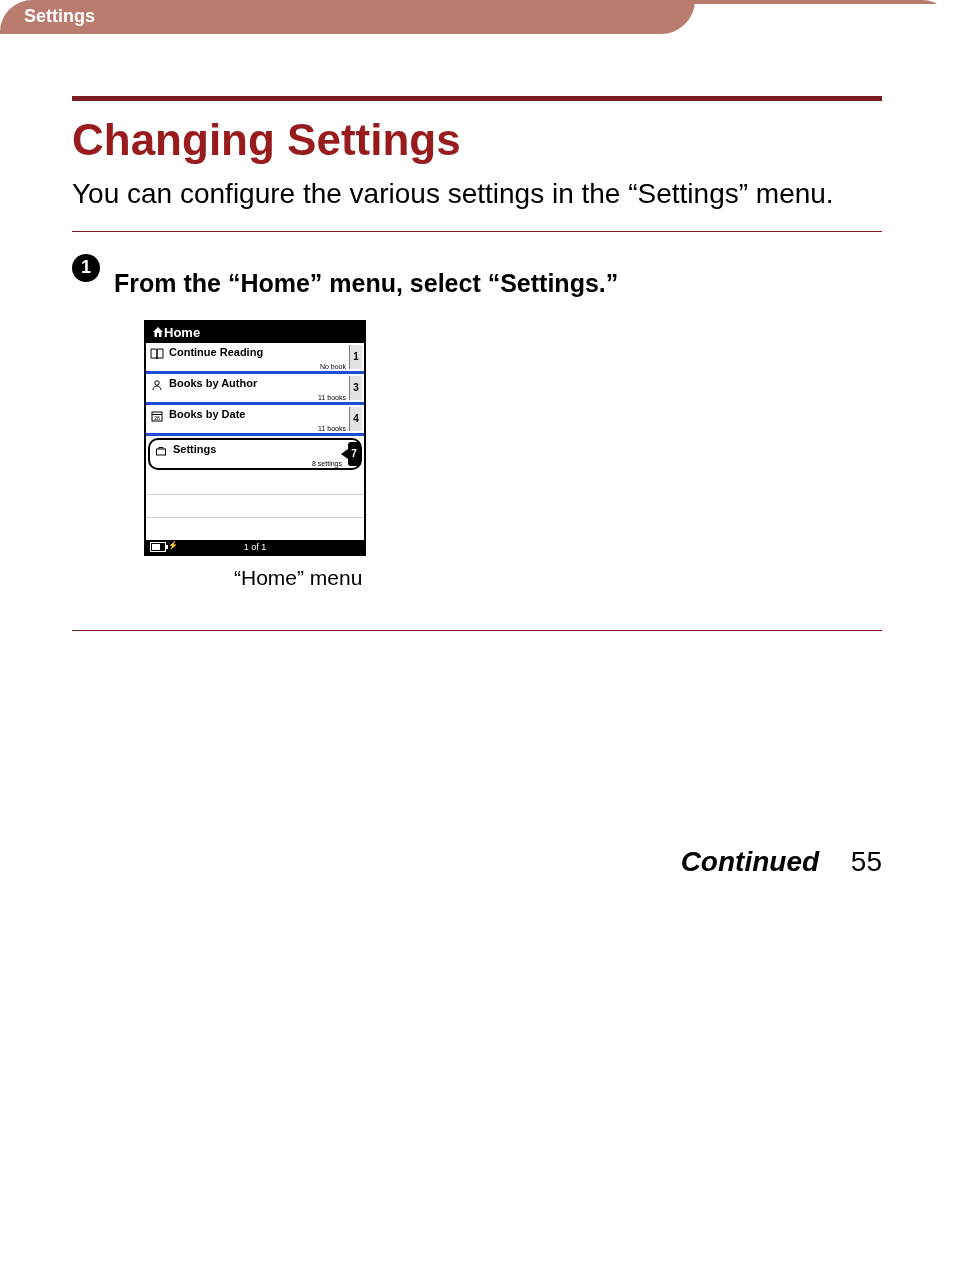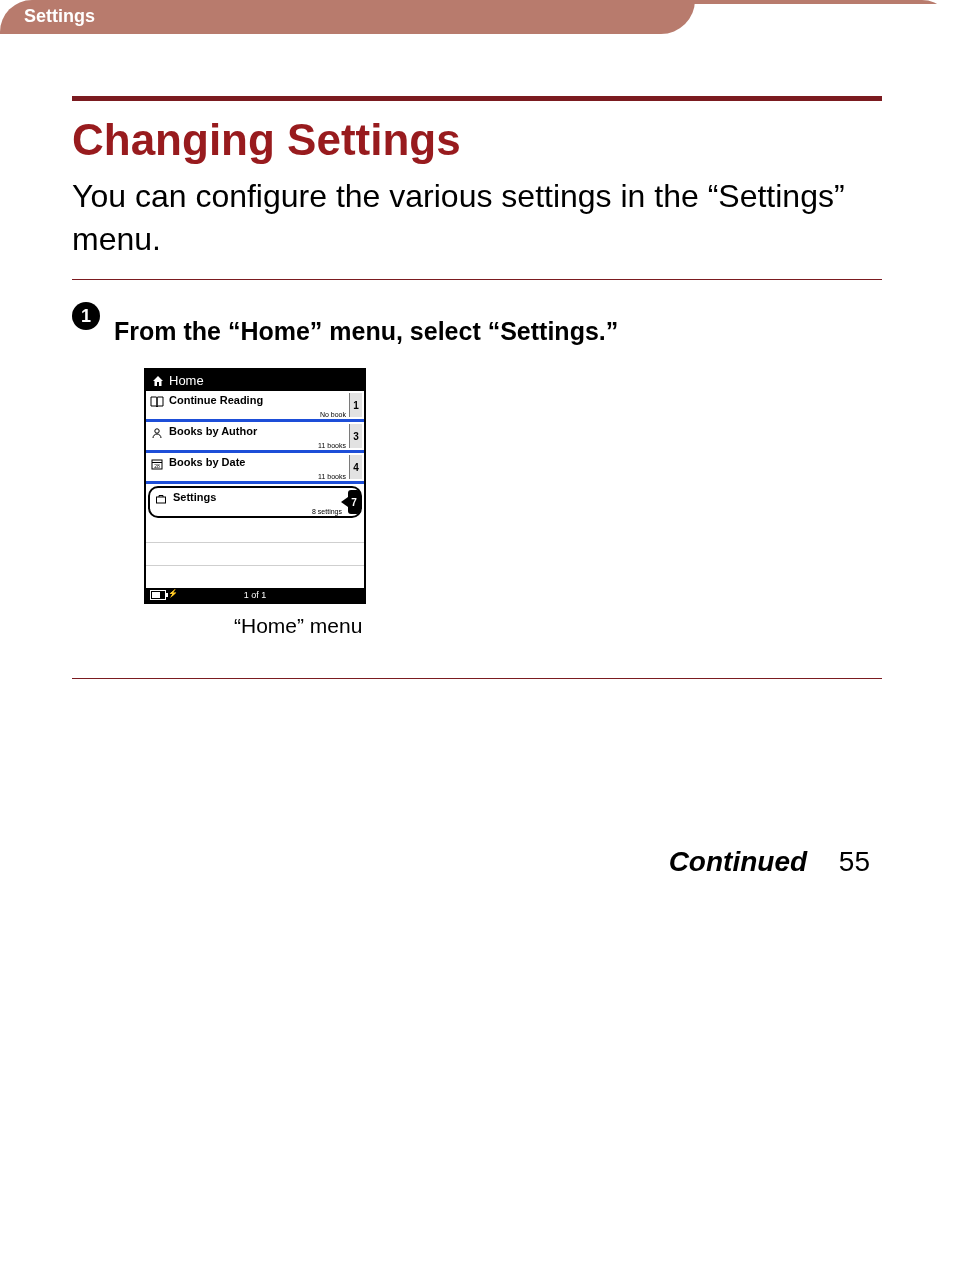--- a/index.html
+++ b/index.html
@@ -6,29 +6,29 @@
   .page{width:954px;height:912px;position:relative;overflow:hidden;border-radius:32px;}
   
   .header-band{position:relative;height:34px;background:#fff;}
   .header-tab{position:absolute;left:0;top:0;height:34px;width:640px;background:#b87b6d;}
   .header-tab-curve{position:absolute;left:640px;top:0;width:55px;height:34px;background:#b87b6d;border-bottom-right-radius:34px;}
   .header-line{position:absolute;left:690px;right:0;top:0;height:4px;background:#b87b6d;}
   .header-label{position:absolute;left:24px;top:6px;color:#fff;font-weight:bold;font-size:18px;}
   .content{padding:8px 72px;}
   .rule-top{margin-top:54px;height:5px;background:#7b1b20;}
   .page-title{color:#981b1e;font-weight:900;font-size:44px;margin:14px 0 10px 0;letter-spacing:0;}
-  .intro{font-size:32px;line-height:1.35;margin:0 0 18px 0;}
+  .intro{font-size:28px;line-height:1.35;margin:0 0 18px 0;}
   .rule-thin{height:1px;background:#7b1b20;margin:18px 0 22px 0;}
   .step{display:flex;align-items:flex-start;gap:14px;}
   .step-badge{flex:0 0 auto;width:28px;height:28px;border-radius:50%;background:#000;color:#fff;display:flex;align-items:center;justify-content:center;font-weight:bold;font-size:18px;}
   .step-text{font-weight:bold;font-size:25px;line-height:1.2;margin-top:14px;}
   
   .device-wrap{margin:22px 0 0 72px;}
   .device{width:218px;border:2px solid #000;background:#fff;font-family:Arial,Helvetica,sans-serif;}
-  .dev-top{background:#000;color:#fff;display:flex;align-items:center;gap:5px;padding:3px 6px;font-size:13px;font-weight:normal;}
+  .dev-top{background:#000;color:#fff;display:flex;align-items:center;padding:3px 6px;font-size:13px;font-weight:bold;}
   .home-ico{width:12px;height:12px;display:inline-block;}
   .home-ico svg{display:block;}
   .dev-list{position:relative;}
   .dev-row{position:relative;display:flex;align-items:flex-start;border-bottom:3px solid #1d4ed8;padding:3px 4px 3px 4px;min-height:22px;}
   .dev-row:last-child{border-bottom:none;}
   .row-ico{width:14px;height:14px;flex:0 0 auto;margin-right:5px;margin-top:1px;display:flex;align-items:center;justify-content:center;}
   .row-ico svg{display:block;}
   .row-label{font-size:11px;font-weight:bold;line-height:1.1;}
   .row-sub{position:absolute;right:18px;bottom:1px;font-size:7px;color:#000;}
   .row-num{position:absolute;right:2px;top:2px;bottom:2px;width:12px;background:#e2e2e2;border-left:1px solid #7a7a7a;display:flex;align-items:center;justify-content:center;font-size:10px;font-weight:bold;color:#000;}
@@ -36,21 +36,21 @@
   .row-selected .row-num{background:#000;color:#fff;border-left:none;border-radius:3px;right:0;}
   .row-selected .arrow-in{position:absolute;right:12px;top:50%;transform:translateY(-50%);width:0;height:0;border-top:5px solid transparent;border-bottom:5px solid transparent;border-right:7px solid #000;}
   .dev-empty{height:22px;border-bottom:1px solid #cfcfcf;}
   .dev-footer{background:#000;color:#fff;font-size:9px;display:flex;align-items:center;justify-content:center;height:14px;position:relative;}
   .battery{position:absolute;left:4px;top:2px;width:14px;height:8px;border:1px solid #fff;}
   .battery::after{content:"";position:absolute;right:-3px;top:2px;width:2px;height:4px;background:#fff;}
   .bat-fill{position:absolute;left:1px;top:1px;bottom:1px;width:8px;background:#fff;}
   .bolt{position:absolute;left:22px;top:1px;font-size:8px;}
   .caption{margin:10px 0 0 90px;font-size:21px;}
   .rule-close{height:1px;background:#7b1b20;margin:40px 0 0 0;}
-  .footer{position:absolute;bottom:34px;right:84px;font-size:28px;}
+  .footer{position:absolute;bottom:34px;right:72px;font-size:28px;}
   .continued{font-style:italic;font-weight:bold;margin-right:24px;}
 </style>
 </head>
 <body>
 <div class="page">
 
   <div class="header-band">
     <div class="header-tab"></div>
     <div class="header-tab-curve"></div>
     <div class="header-line"></div>

